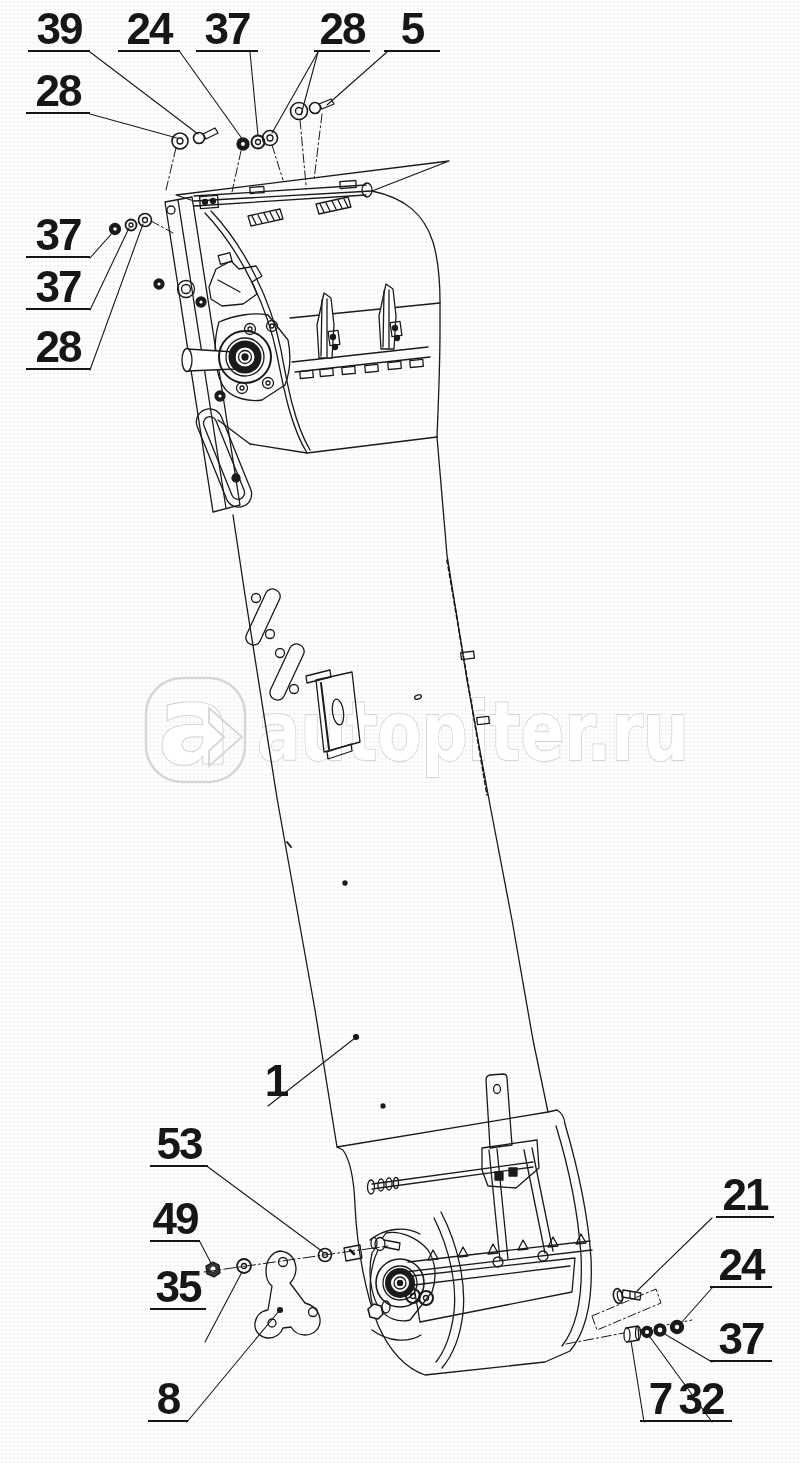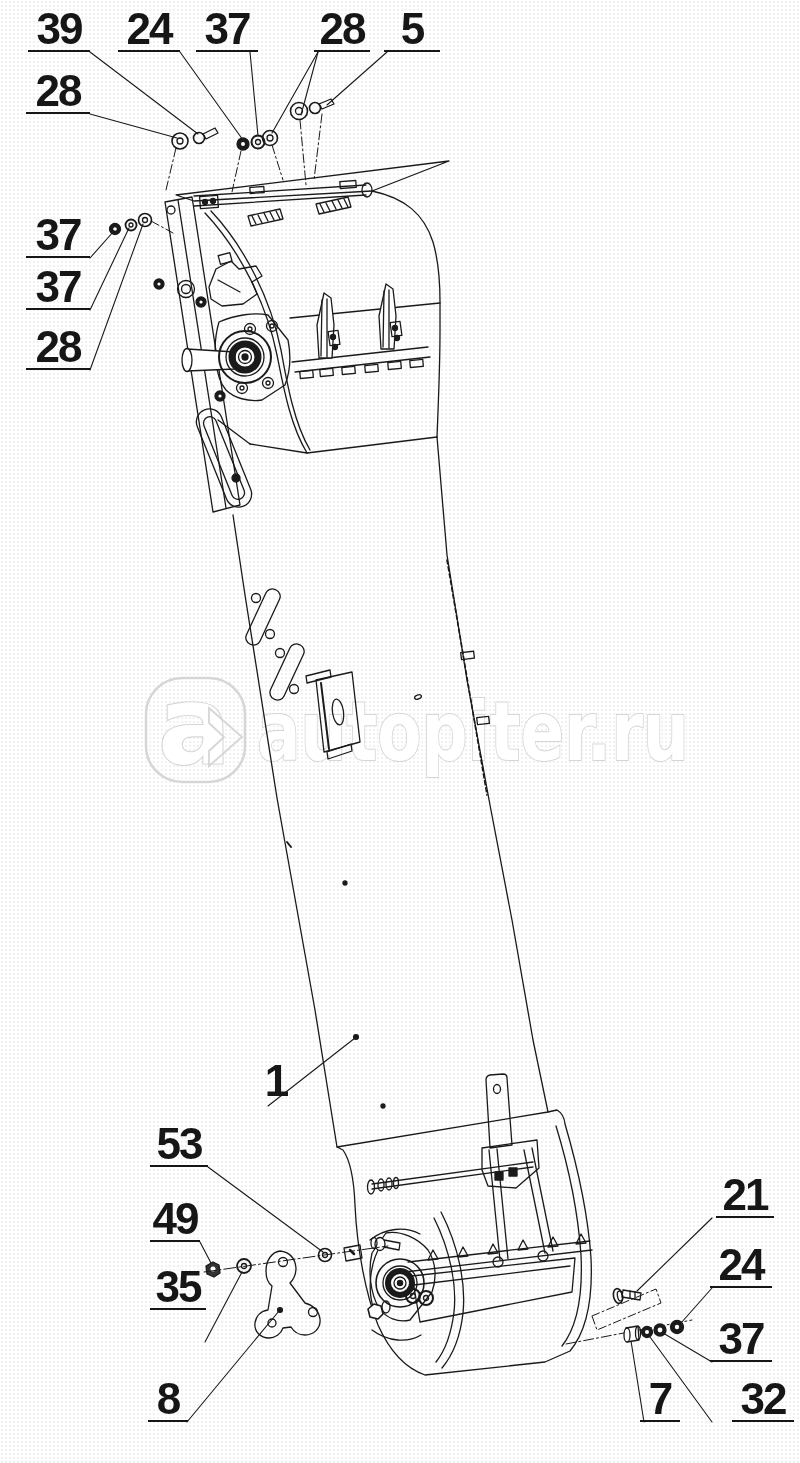--- a/index.html
+++ b/index.html
@@ -381,16 +381,16 @@
 <div class="callout" style="left:26px;top:264px;width:64px"><span>37</span></div>
 <div class="callout" style="left:26px;top:324px;width:64px"><span>28</span></div>
 <div class="callout no-line" style="left:256px;top:1058px;width:40px"><span>1</span></div>
 <div class="callout" style="left:150px;top:1121px;width:58px"><span>53</span></div>
 <div class="callout" style="left:150px;top:1196px;width:50px"><span>49</span></div>
 <div class="callout" style="left:150px;top:1264px;width:56px"><span>35</span></div>
 <div class="callout" style="left:148px;top:1376px;width:40px"><span>8</span></div>
 <div class="callout" style="left:716px;top:1172px;width:58px"><span>21</span></div>
 <div class="callout" style="left:710px;top:1242px;width:62px"><span>24</span></div>
 <div class="callout" style="left:710px;top:1316px;width:62px"><span>37</span></div>
-<div class="callout" style="left:732px;top:1376px;width:62px"><span>32</span></div>
+<div class="callout" style="left:670px;top:1376px;width:62px"><span>32</span></div>
 <div class="callout" style="left:640px;top:1376px;width:40px"><span>7</span></div>
 
 </div>
 
 </body></html>

